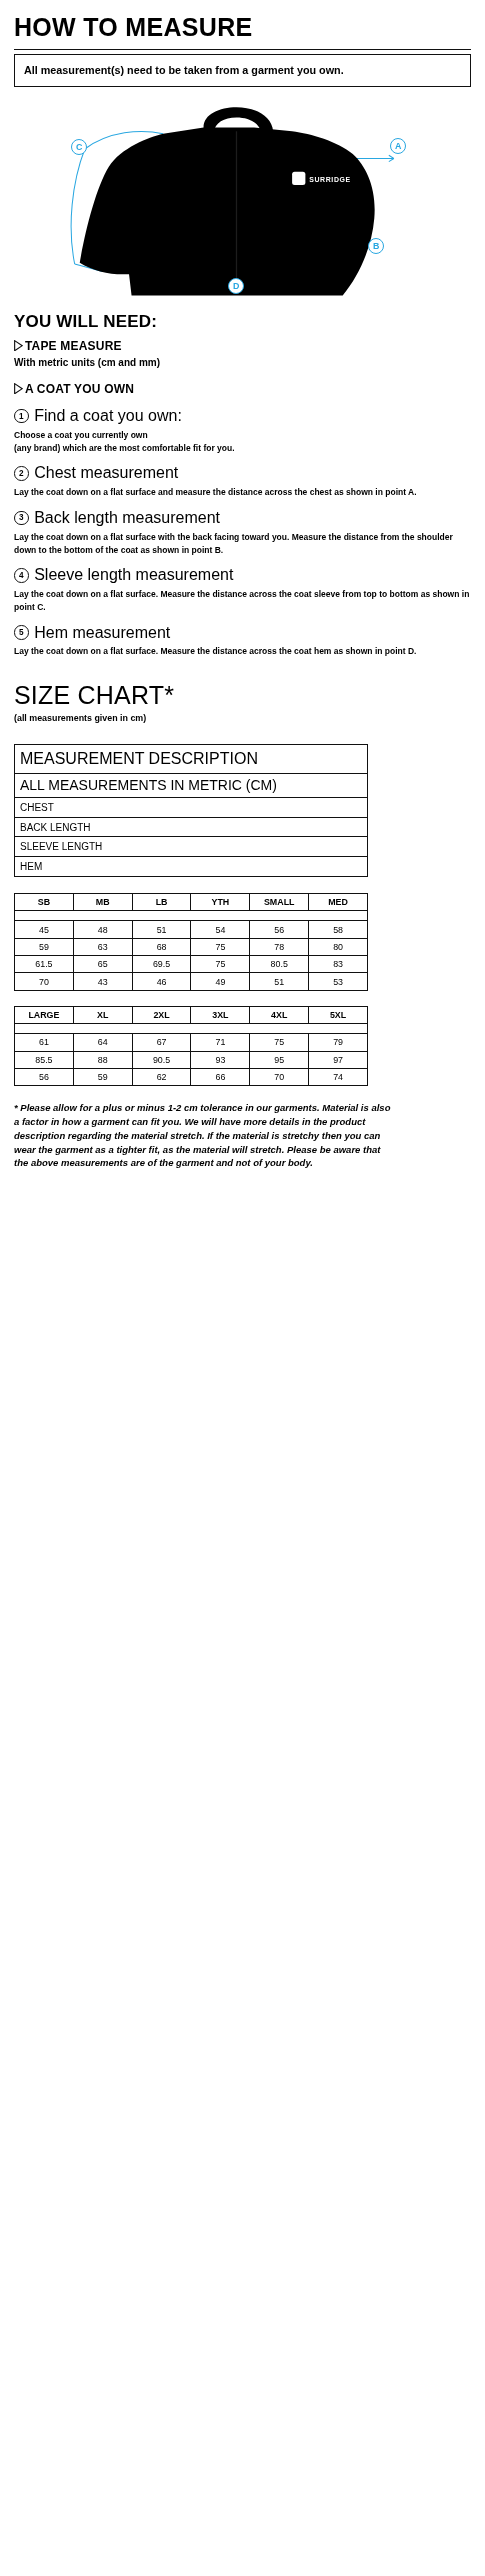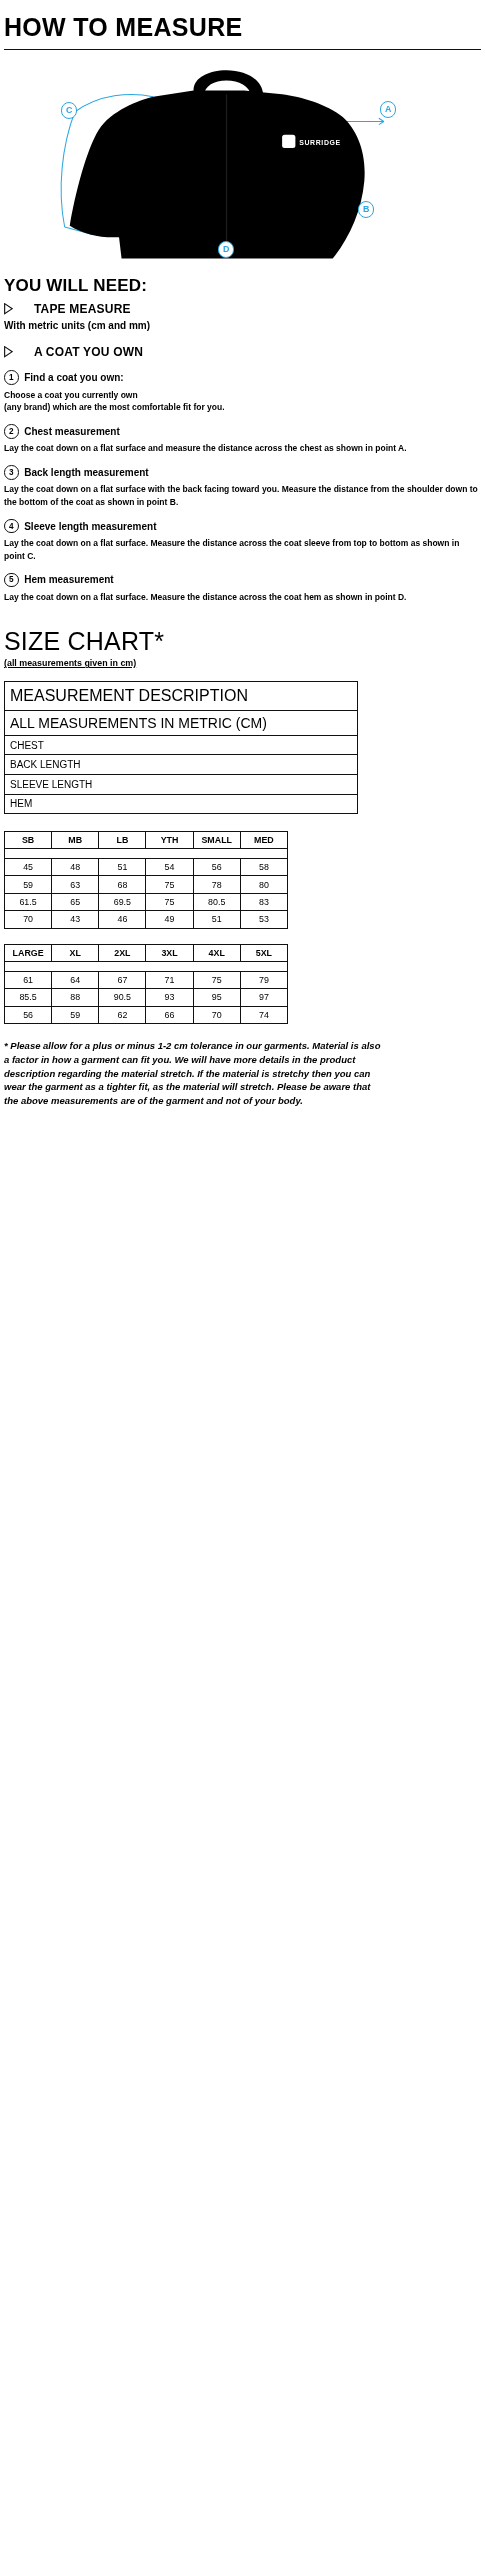--- a/index.html
+++ b/index.html
@@ -3,21 +3,21 @@
 <meta charset="utf-8">
 <style>
   * { box-sizing: border-box; }
   html, body { margin: 0; padding: 0; }
   body {
     width: 485px;
     background: #ffffff;
     font-family: "Liberation Sans", sans-serif;
     color: #000000;
   }
-  .page { width: 485px; padding: 0 4px; }
+  .page { width: 485px; padding: 0 14px; }
 
   
   .main-title {
     font-size: 25px;
     font-weight: bold;
     letter-spacing: 0.3px;
     margin: 14px 0 8.9px 0;
     line-height: 1.05;
   }
   .rule { border-bottom: 1.3px solid #111; }
@@ -60,52 +60,52 @@
   .section-title {
     font-size: 17px;
     font-weight: bold;
     letter-spacing: 0.2px;
     margin: 16.4px 0 6.3px 0;
   }
 
   
   .need-item { margin-bottom: 11.4px; }
   .need-head {
-    display: flex; align-items: center; gap: 21px;
+    display: flex; align-items: center; gap: 2px;
     font-size: 12px; font-weight: bold; letter-spacing: 0.2px;
   }
   .tri-outline svg { display:block; }
   .need-body { font-size: 10px; font-weight: bold; line-height: 1.45; margin-top: 3.2px; }
 
   
   .step { margin-bottom: 10px; }
   .step-head { display: flex; align-items: center; gap: 5.7px; }
   .num {
     width: 14.5px; height: 14.5px; border-radius: 50%;
     border: 1.3px solid #111;
     font-size: 8.2px; font-weight: bold;
     display: flex; align-items: center; justify-content: center;
     flex: 0 0 auto;
   }
-  .step-title { font-size: 10px; font-weight: bold; }
+  .step-title { font-size: 16px; font-weight: normal; }
   .step-body { font-size: 8.5px; font-weight: bold; line-height: 1.5; margin-top: 3.8px; }
 
   
   .chart-title { font-size: 25px; font-weight: normal; margin: 23px 0 2.5px 0; letter-spacing: 0.2px;}
-  .chart-sub { font-size: 8.9px; font-weight: bold; margin-bottom: 13px; text-decoration: underline; }
+  .chart-sub { font-size: 8.9px; font-weight: bold; margin-bottom: 21px; }
 
   table { border-collapse: collapse; }
 
   .desc-table { width: 354px; margin-bottom: 16.4px; }
   .desc-table td { border: 1.3px solid #111; padding: 3.8px 5px; font-size: 11.4px; }
   .desc-table tr.head td { font-size: 16px; padding: 5px; }
   .desc-table tr.head2 td { font-size: 14px; font-weight: normal; }
   .desc-table tr.row td { font-size: 10px; }
 
-  .size-table { width: 284px; margin-bottom: 15px; table-layout: fixed; }
+  .size-table { width: 354px; margin-bottom: 15px; table-layout: fixed; }
   .size-table th, .size-table td {
     border: 0.6px solid #111;
     text-align: center;
     font-size: 8.9px;
     padding: 3.2px 1.3px;
   }
   .size-table th { font-weight: bold; }
   .size-table tr.spacer td { border-left: 0.6px solid #111; border-right: 0.6px solid #111; border-top: none; border-bottom: none; height: 10px;}
 
   .footnote {
@@ -118,20 +118,21 @@
   }
 </style>
 </head>
 <body>
 
 <div class="page">
 
   <div class="main-title">HOW TO MEASURE</div>
   <div class="rule"></div>
 
+  <div class="notice">All measurement(s) need to be taken from a garment you own.</div>
 
   <div class="garment-wrap">
     <svg class="garment-svg" viewBox="0 0 723 300">
 
       <g stroke="#29a7e1" stroke-width="1.6" fill="none">
 
         <line x1="296" y1="83" x2="601" y2="83"></line>
         <line x1="296" y1="83" x2="304" y2="78"></line>
         <line x1="296" y1="83" x2="304" y2="88"></line>
         <line x1="601" y1="83" x2="593" y2="78"></line>

